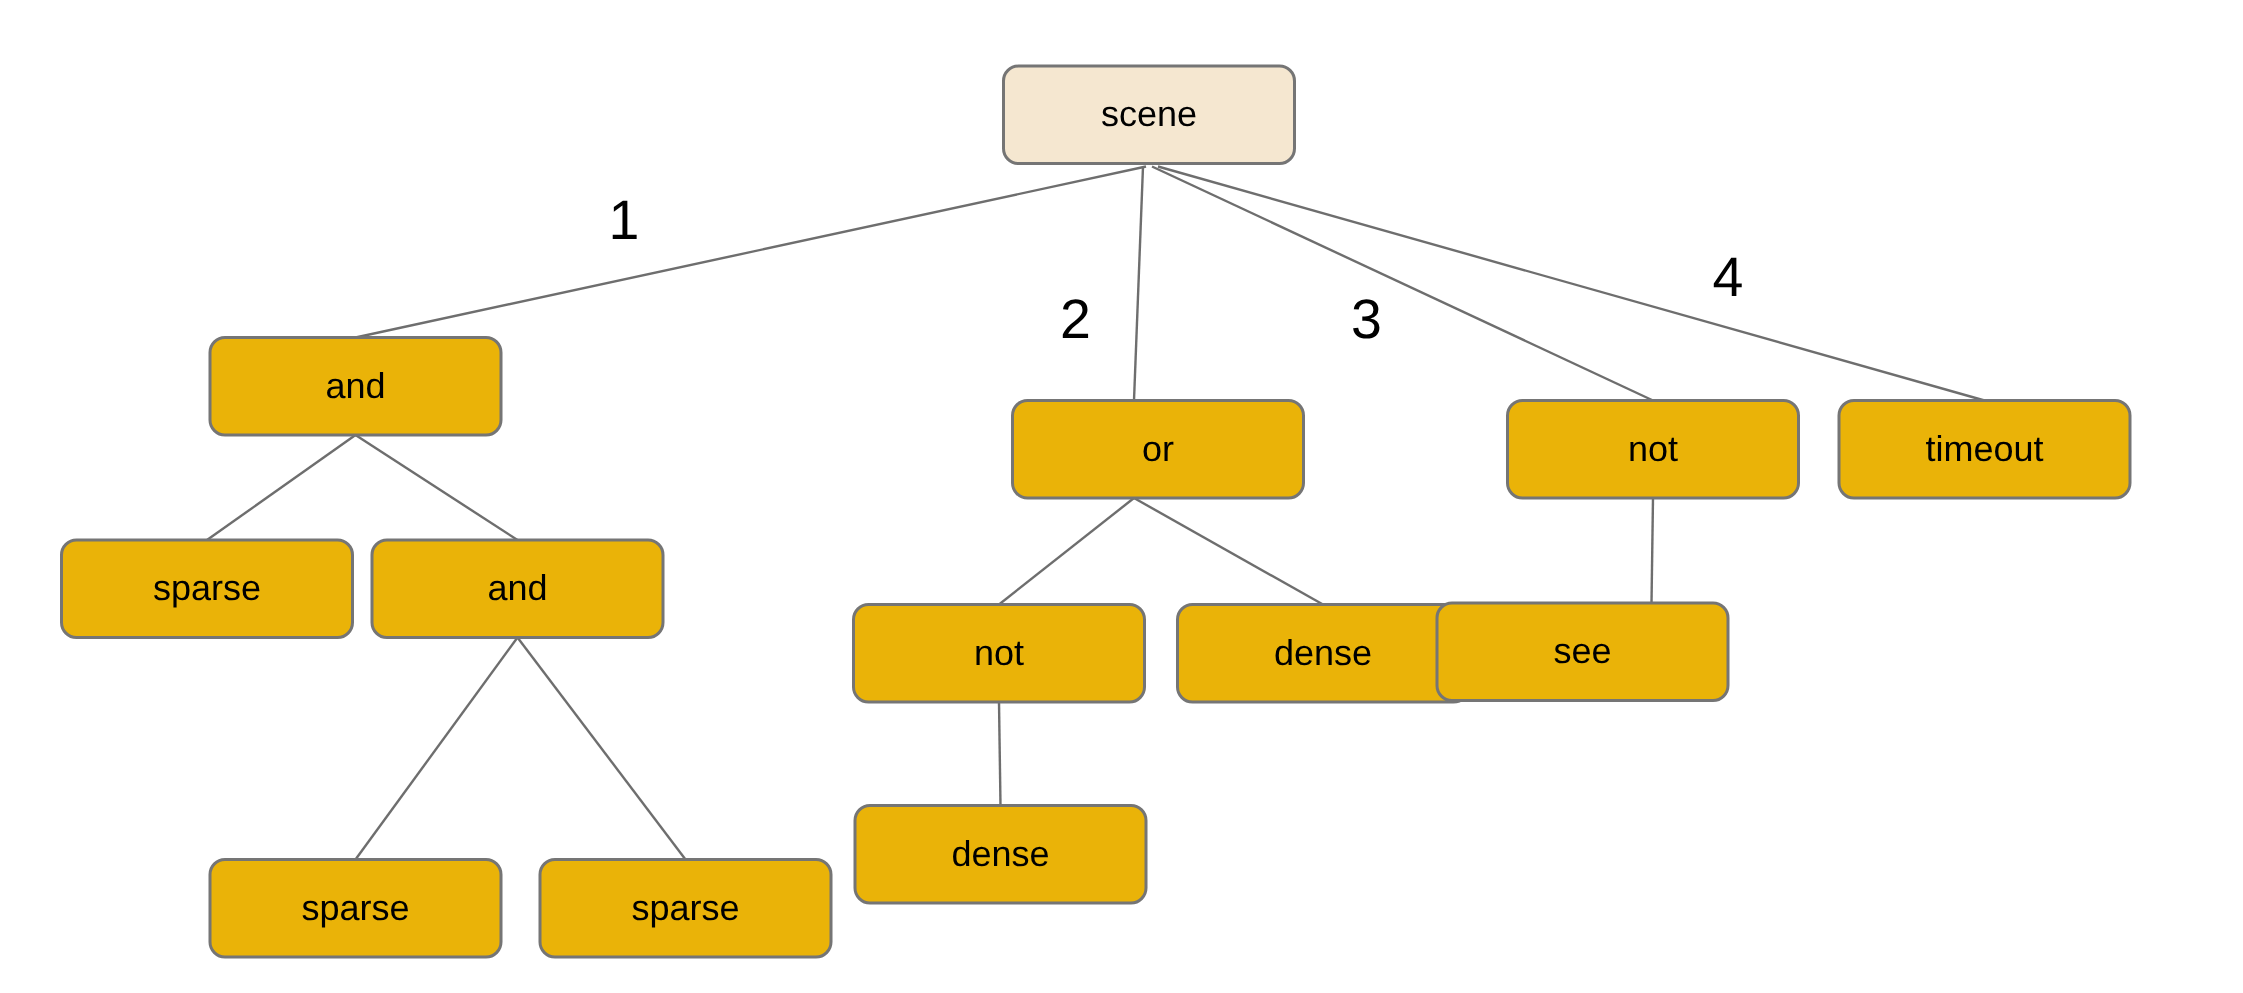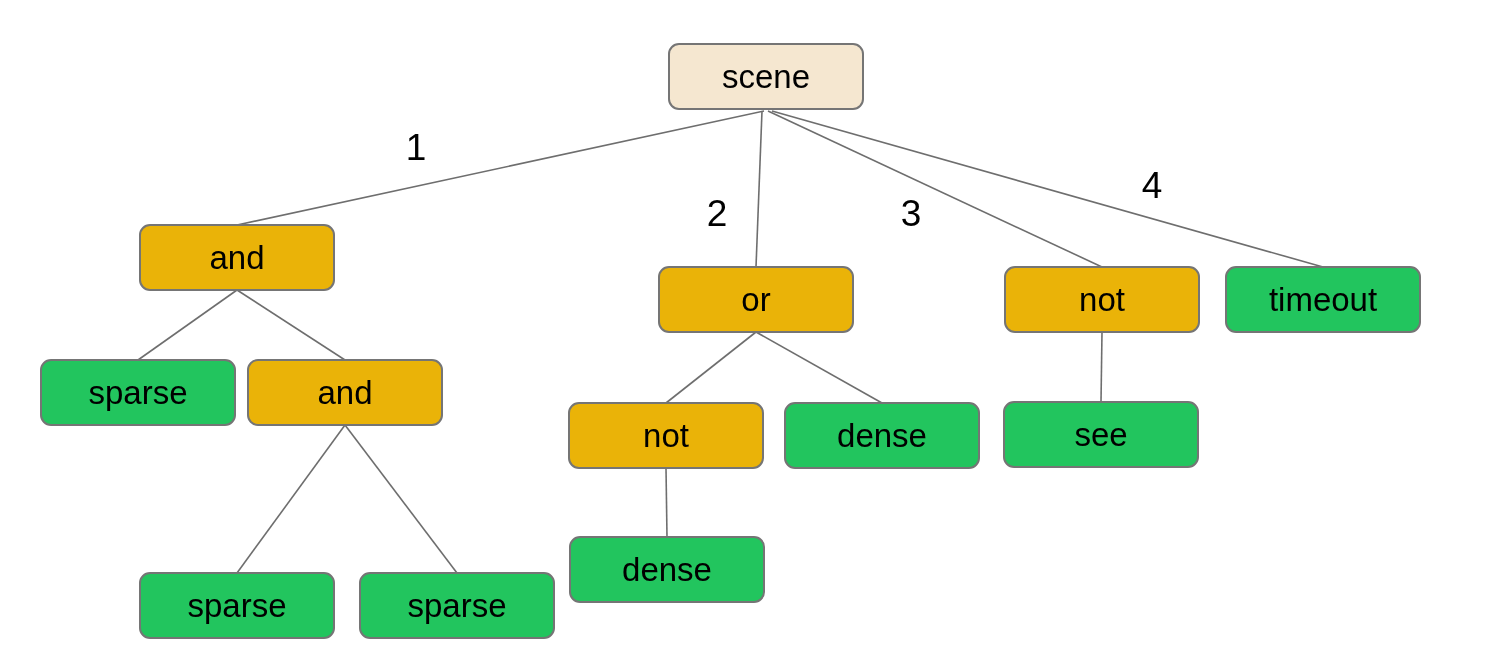--- a/index.html
+++ b/index.html
@@ -29,27 +29,27 @@
   .node {
     position: absolute;
     width: 196px;
     height: 67px;
     border: 2px solid #757575;
     border-radius: 11px;
     box-sizing: border-box;
     display: flex;
     align-items: center;
     justify-content: center;
-    font-size: 33px;
+    font-size: 24px;
     color: #000000;
     line-height: 1;
   }
   .node.root { background: #f5e7d0; }
   .node.op   { background: #eab308; }
-  .node.leaf { background: #22c55e; }
+  .node.leaf { background: #eab308; }
   .edge-num {
     position: absolute;
     transform: translate(-50%, -50%);
     font-size: 37px;
     color: #000000;
     line-height: 1;
   }
 </style>
 </head>
 <body>
@@ -77,21 +77,21 @@
   <div class="edge-num" style="left:1152px; top:185px">4</div>
 
   <div class="node root" style="left:668px; top:43px">
     <span>scene</span>
   </div>
 
   <div class="node op" style="left:139px; top:224px">
     <span>and</span>
   </div>
 
-  <div class="node op" style="left:658px; top:266px">
+  <div class="node op" style="left:674px; top:266px">
     <span>or</span>
   </div>
 
   <div class="node op" style="left:1004px; top:266px">
     <span>not</span>
   </div>
 
   <div class="node leaf" style="left:1225px; top:266px">
     <span>timeout</span>
   </div>
@@ -105,21 +105,21 @@
   </div>
 
   <div class="node op" style="left:568px; top:402px">
     <span>not</span>
   </div>
 
   <div class="node leaf" style="left:784px; top:402px">
     <span>dense</span>
   </div>
 
-  <div class="node leaf" style="left:1003px; top:401px">
+  <div class="node leaf" style="left:957px; top:401px">
     <span>see</span>
   </div>
 
   <div class="node leaf" style="left:569px; top:536px">
     <span>dense</span>
   </div>
 
   <div class="node leaf" style="left:139px; top:572px">
     <span>sparse</span>
   </div>

